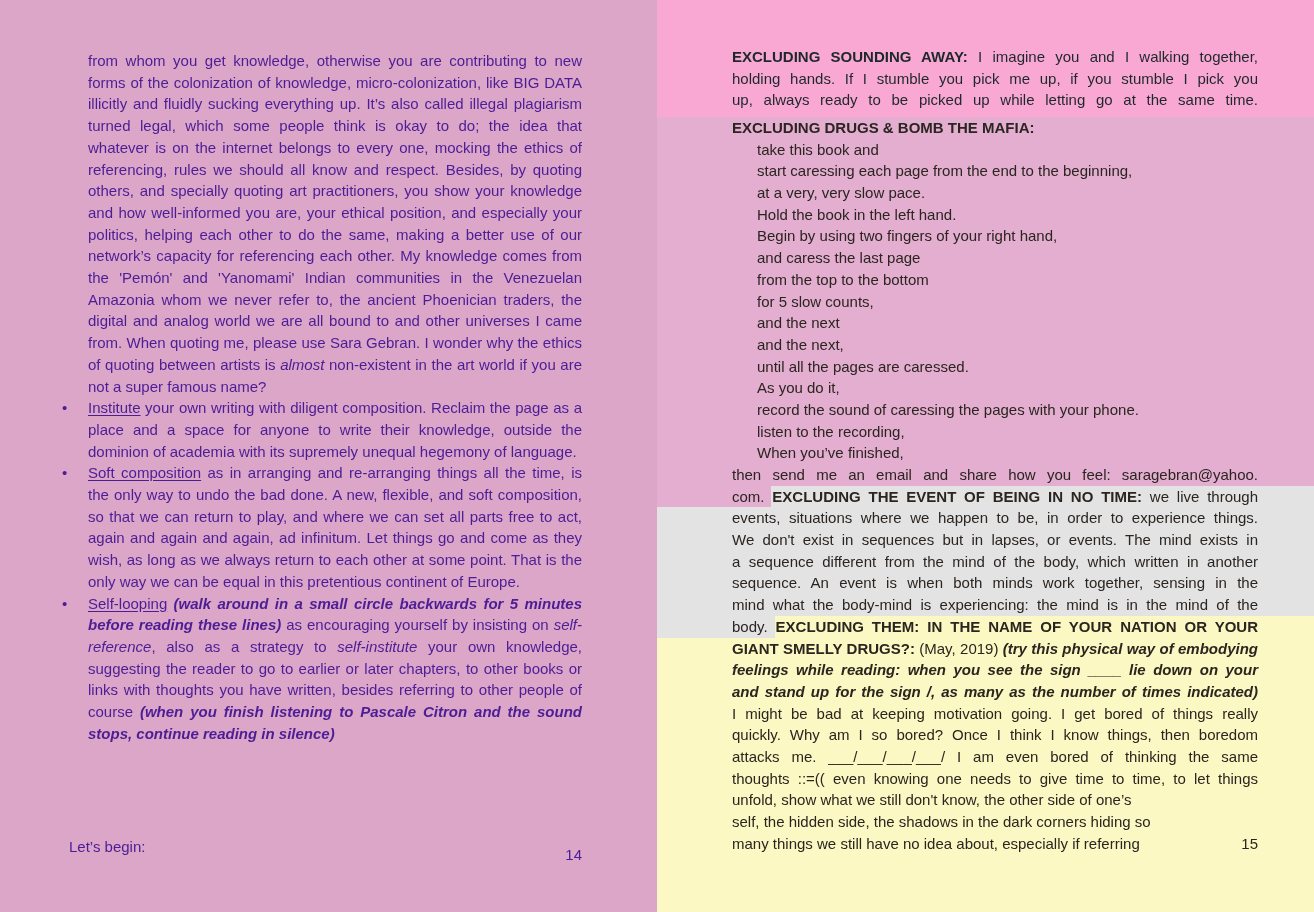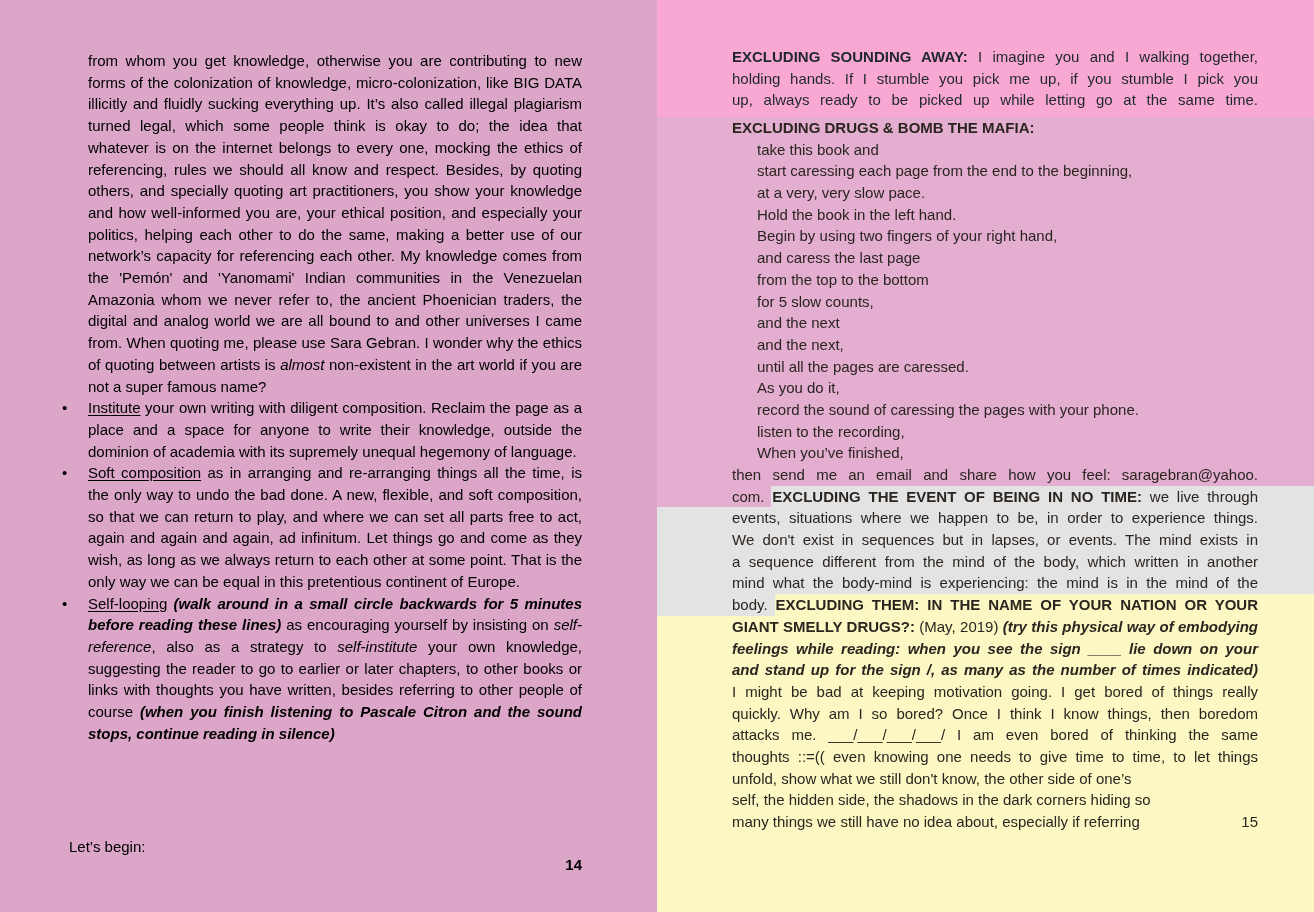--- a/index.html
+++ b/index.html
@@ -2,34 +2,34 @@
 <html><head>
 <meta charset="utf-8">
 <style>
   * { box-sizing: border-box; }
   html, body { margin: 0; padding: 0; background: #ffffff; }
   body { font-family: "Liberation Sans", sans-serif; }
   .spread { width: 1314px; height: 912px; display: flex; overflow: hidden; }
   .page { position: relative; width: 657px; height: 912px; overflow: hidden; }
 
   
-  .page-left { background: #dba6c8; color: #000000; }
+  .page-left { background: #dba6c8; color: #4c1d95; }
   .leftcol {
     position: absolute; left: 57px; top: 50px; width: 525px;
     font-size: 15px; line-height: 21.7px; text-align: justify;
   }
   .leftcol p { margin: 0 0 0 31px; }
   .leftcol ul { list-style: none; margin: 0; padding: 0; }
   .leftcol li { position: relative; margin-left: 31px; text-align: justify; }
   .leftcol li::before { content: "\2022"; position: absolute; left: -26px; top: 0; }
   .page-footer {
     position: absolute; left: 57px; right: 75px; top: 836px;
     height: 22px; line-height: 22px; font-size: 15px; margin-left: 12px;
   }
-  .page-footer .pnum { position: absolute; right: 0; top: 18px; font-weight: bold; }
+  .page-footer .pnum { position: absolute; right: 0; top: 8px; }
 
   
   .page-right { background: #fcf8c3; color: #2b2520; }
   .teal-block { height: 117px; background: #f9a8d4; padding-top: 46px; color: #1e282c; }
   .rows .row {
     position: relative; height: 21.7px; line-height: 21.7px; font-size: 15px;
     padding: 0 56px 0 75px; overflow: hidden;
   }
   .row.al-just { text-align: justify; text-align-last: justify; }
   .row.al-left { text-align: left; }
@@ -85,20 +85,21 @@
         <div class="row al-left bg-pink indent"><span>until all the pages are caressed.</span></div>
         <div class="row al-left bg-pink indent"><span>As you do it,</span></div>
         <div class="row al-left bg-pink indent"><span>record the sound of caressing the pages with your phone.</span></div>
         <div class="row al-left bg-pink indent"><span>listen to the recording,</span></div>
         <div class="row al-left bg-pink indent"><span>When you’ve finished,</span></div>
         <div class="row al-just bg-pink"><span>then send me an email and share how you feel: saragebran@yahoo.</span></div>
         <div class="row al-just bg-pink-gray"><span>com. </span><span class="fmt-b">EXCLUDING THE EVENT OF BEING IN NO TIME:</span><span> we live through</span></div>
         <div class="row al-just bg-gray"><span>events, situations where we happen to be, in order to experience things.</span></div>
         <div class="row al-just bg-gray"><span>We don't exist in sequences but in lapses, or events. The mind exists in</span></div>
         <div class="row al-just bg-gray"><span>a sequence different from the mind of the body, which written in another</span></div>
+        <div class="row al-just bg-gray"><span>sequence. An event is when both minds work together, sensing in the</span></div>
         <div class="row al-just bg-gray"><span>mind what the body-mind is experiencing: the mind is in the mind of the</span></div>
         <div class="row al-just bg-gray-yellow"><span>body. </span><span class="fmt-b">EXCLUDING THEM: IN THE NAME OF YOUR NATION OR YOUR</span></div>
         <div class="row al-just"><span class="fmt-b">GIANT SMELLY DRUGS?:</span><span> (May, 2019) </span><span class="fmt-b fmt-i">(try this physical way of embodying</span></div>
         <div class="row al-just"><span class="fmt-b fmt-i">feelings while reading: when you see the sign ____ lie down on your back,</span></div>
         <div class="row al-just"><span class="fmt-b fmt-i">and stand up for the sign /, as many as the number of times indicated)</span></div>
         <div class="row al-just"><span>I might be bad at keeping motivation going. I get bored of things really</span></div>
         <div class="row al-just"><span>quickly. Why am I so bored? Once I think I know things, then boredom</span></div>
         <div class="row al-just"><span>attacks me. ___/___/___/___/ I am even bored of thinking the same</span></div>
         <div class="row al-just"><span>thoughts ::=(( even knowing one needs to give time to time, to let things</span></div>
         <div class="row al-left"><span>unfold, show what we still don't know, the other side of one’s</span></div>

